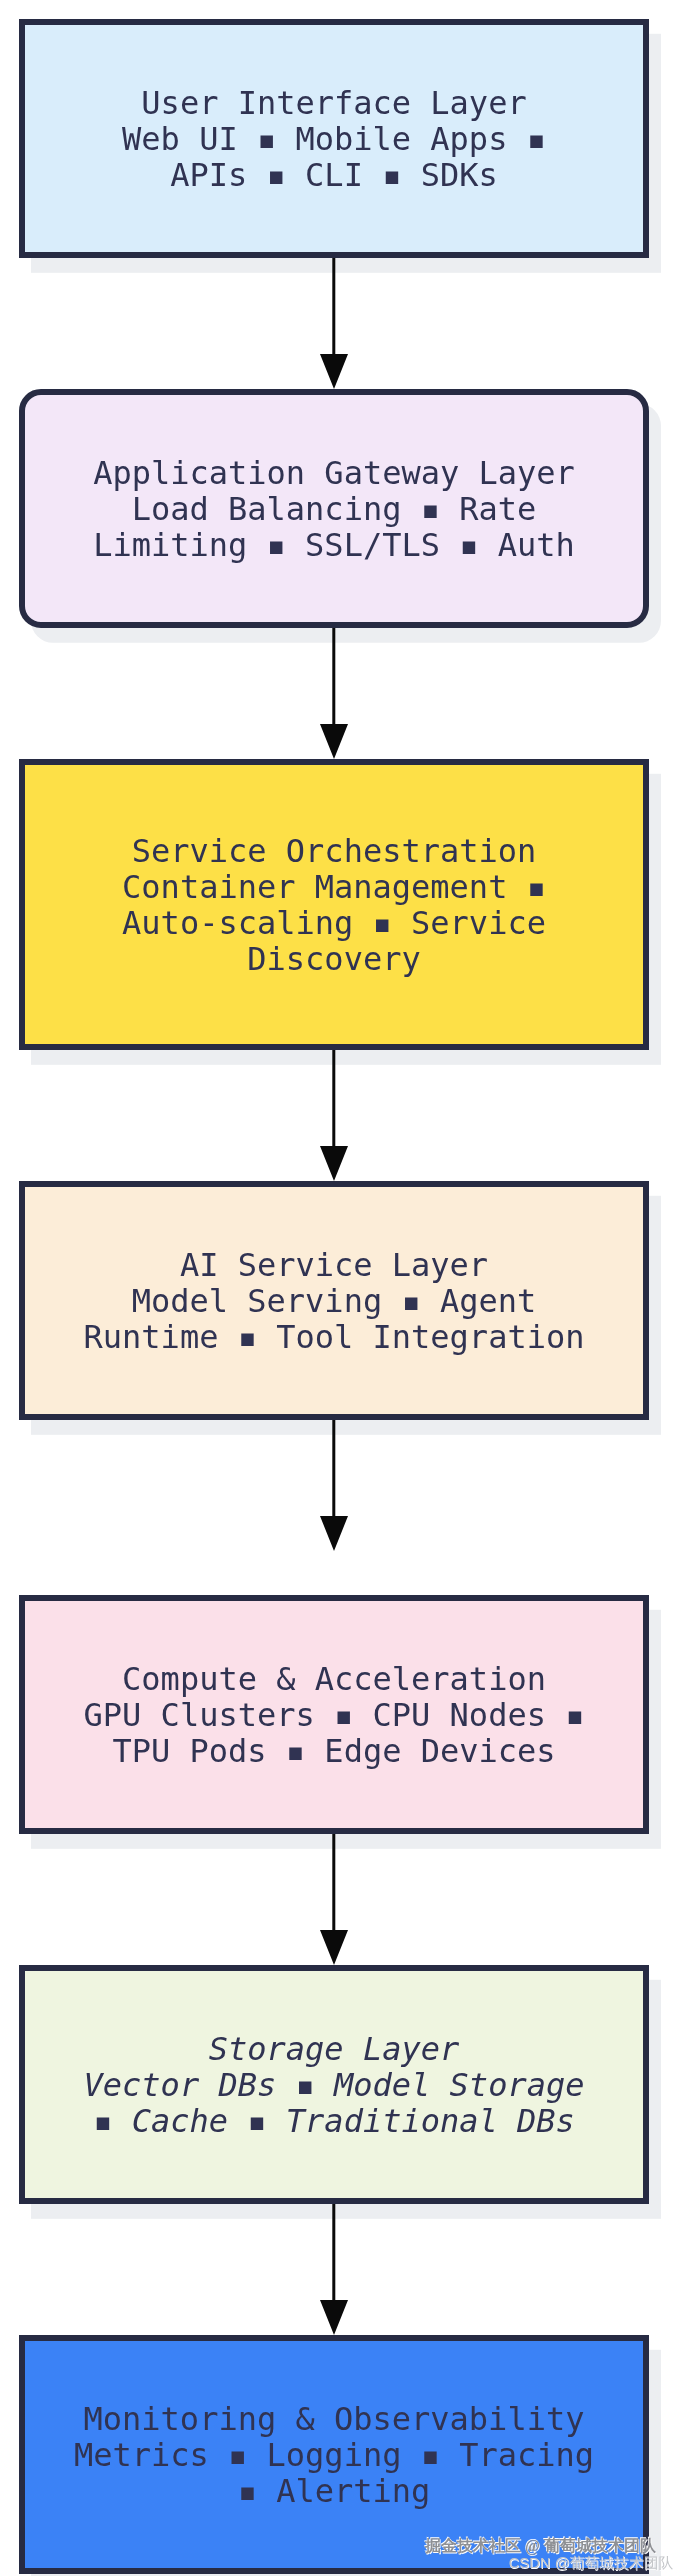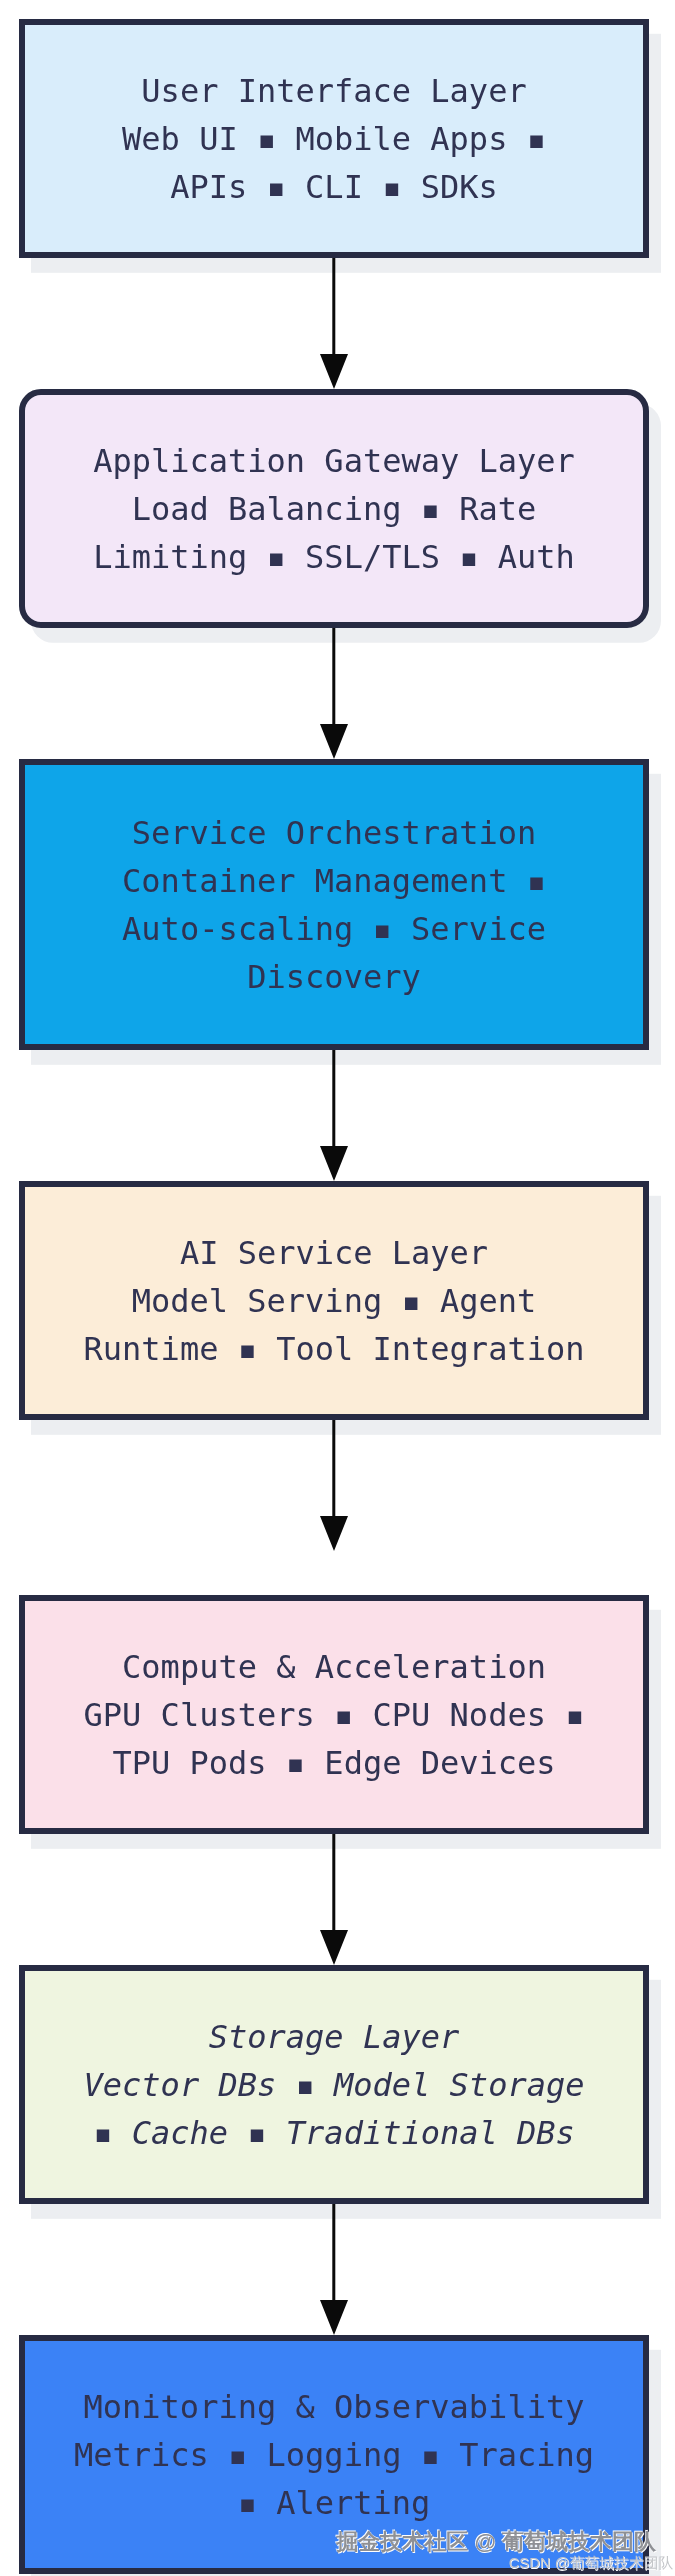--- a/index.html
+++ b/index.html
@@ -29,21 +29,21 @@
     text-align: center;
     box-shadow: 12px 14.8px 0 #eceef1;
     background: #ffffff;
   }
   .node.tall {
     min-height: 291px;
   }
   .node-label {
     white-space: pre-line;
     font-size: 32px;
-    line-height: 48px;
+    line-height: 36px;
     color: #303352;
     letter-spacing: 0px;
     padding: 0 5.4px;
   }
   .arrow-gap {
     position: relative;
     width: 630px;
     margin-left: 19px;
     height: 131px;
   }
@@ -64,22 +64,22 @@
     width: 0;
     height: 0;
     border-left: 14px solid transparent;
     border-right: 14px solid transparent;
     border-top: 35px solid #0a0a0a;
   }
   .watermark-1 {
     position: absolute;
     right: 20px;
     bottom: 19px;
-    font-family: Liberation Sans, sans-serif;
-    font-size: 22px;
+    font-family: Liberation Serif, serif;
+    font-size: 16px;
     font-weight: bold;
     color: #8e9095;
     text-shadow: 0.7px 0.7px 0 #ffffff, -0.7px -0.7px 0 #ffffff;
     white-space: nowrap;
   }
   .watermark-2 {
     position: absolute;
     right: 2.7px;
     bottom: 2.7px;
     font-family: Liberation Sans, sans-serif;
@@ -109,21 +109,21 @@
     <div class="node-label">Application Gateway Layer
 Load Balancing ▪ Rate
 Limiting ▪ SSL/TLS ▪ Auth</div>
   </div>
 
   <div class="arrow-gap">
     <div class="flow-arrow-shaft"></div>
     <div class="flow-arrow-head"></div>
   </div>
 
-  <div class="node tall" style="background: #0ea5e9;">
+  <div class="node tall" style="background: #fde047;">
     <div class="node-label">Service Orchestration
 Container Management ▪
 Auto-scaling ▪ Service
 Discovery</div>
   </div>
 
   <div class="arrow-gap">
     <div class="flow-arrow-shaft"></div>
     <div class="flow-arrow-head"></div>
   </div>

